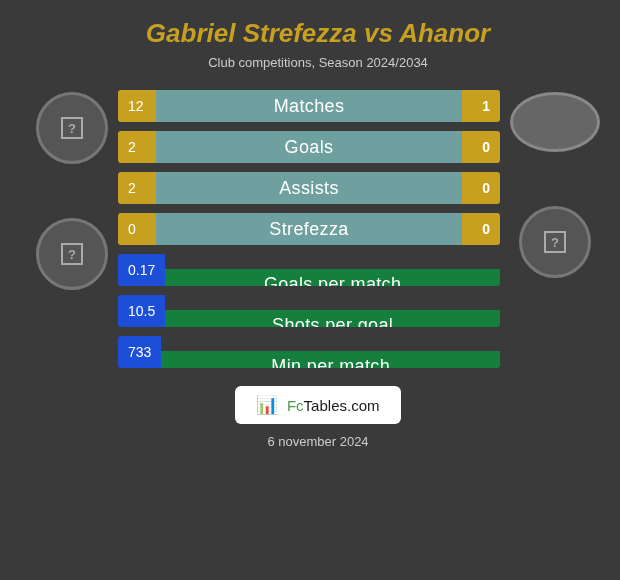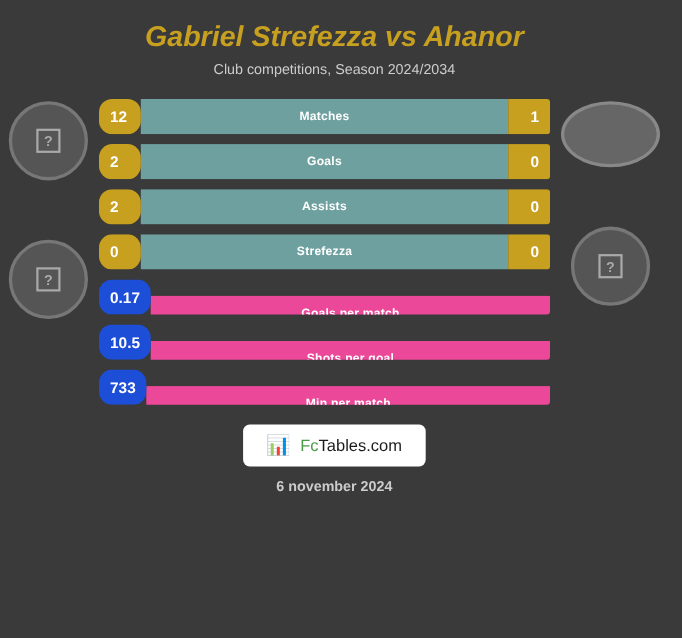--- a/index.html
+++ b/index.html
@@ -15,21 +15,21 @@
       overflow: hidden;
     }
 
     .card {
       width: 620px;
       height: 580px;
       background: #3a3a3a;
       display: flex;
       flex-direction: column;
       align-items: center;
-      padding: 18px 20px 14px 8px;
+      padding: 18px 20px 14px 36px;
       position: relative;
     }
 
     .title {
       font-size: 26px;
       font-weight: bold;
       color: #c8a020;
       text-align: center;
       margin-bottom: 6px;
       font-style: italic;
@@ -113,61 +113,60 @@
       width: 100%;
       height: 32px;
       border-radius: 3px;
       overflow: hidden;
       position: relative;
     }
 
     .stat-left-val {
       background: #c8a020;
       color: #fff;
-      font-weight: bold;
+      font-weight: normal;
       font-size: 14px;
       padding: 0 10px;
       height: 100%;
       display: flex;
       align-items: center;
       min-width: 38px;
       z-index: 2;
-      border-radius: 12px;
     }
 
     .stat-label-bg {
       background: #6fa0a0;
       flex: 1;
       height: 100%;
       display: flex;
       align-items: center;
       justify-content: center;
       color: #fff;
-      font-size: 11px;
-      font-weight: bold;
+      font-size: 18px;
+      font-weight: normal;
       letter-spacing: 0.02em;
     }
 
     .stat-right-val {
       background: #c8a020;
       color: #fff;
       font-weight: bold;
       font-size: 14px;
       padding: 0 10px;
       height: 100%;
       display: flex;
       align-items: center;
       min-width: 38px;
       justify-content: flex-end;
       z-index: 2;
     }
 
     
     .stat-bar-single .stat-label-bg {
-      background: #ec4899;
+      background: #15803d;
       color: #fff;
       margin-top: 29px;
     }
     .stat-bar-single .stat-left-val {
       background: #1d4ed8;
     }
 
     .footer-logo {
       margin-top: 16px;
       background: #fff;
@@ -192,21 +191,20 @@
 
     .logo-text span {
       color: #4a9a4a;
     }
 
     .date {
       margin-top: 10px;
       font-size: 13px;
       color: #ccc;
       text-align: center;
-      font-weight: bold;
     }
 
     .question-mark {
       font-size: 14px;
       color: #aaa;
       font-weight: bold;
       border: 2px solid #aaa;
       width: 22px;
       height: 22px;
       display: flex;

